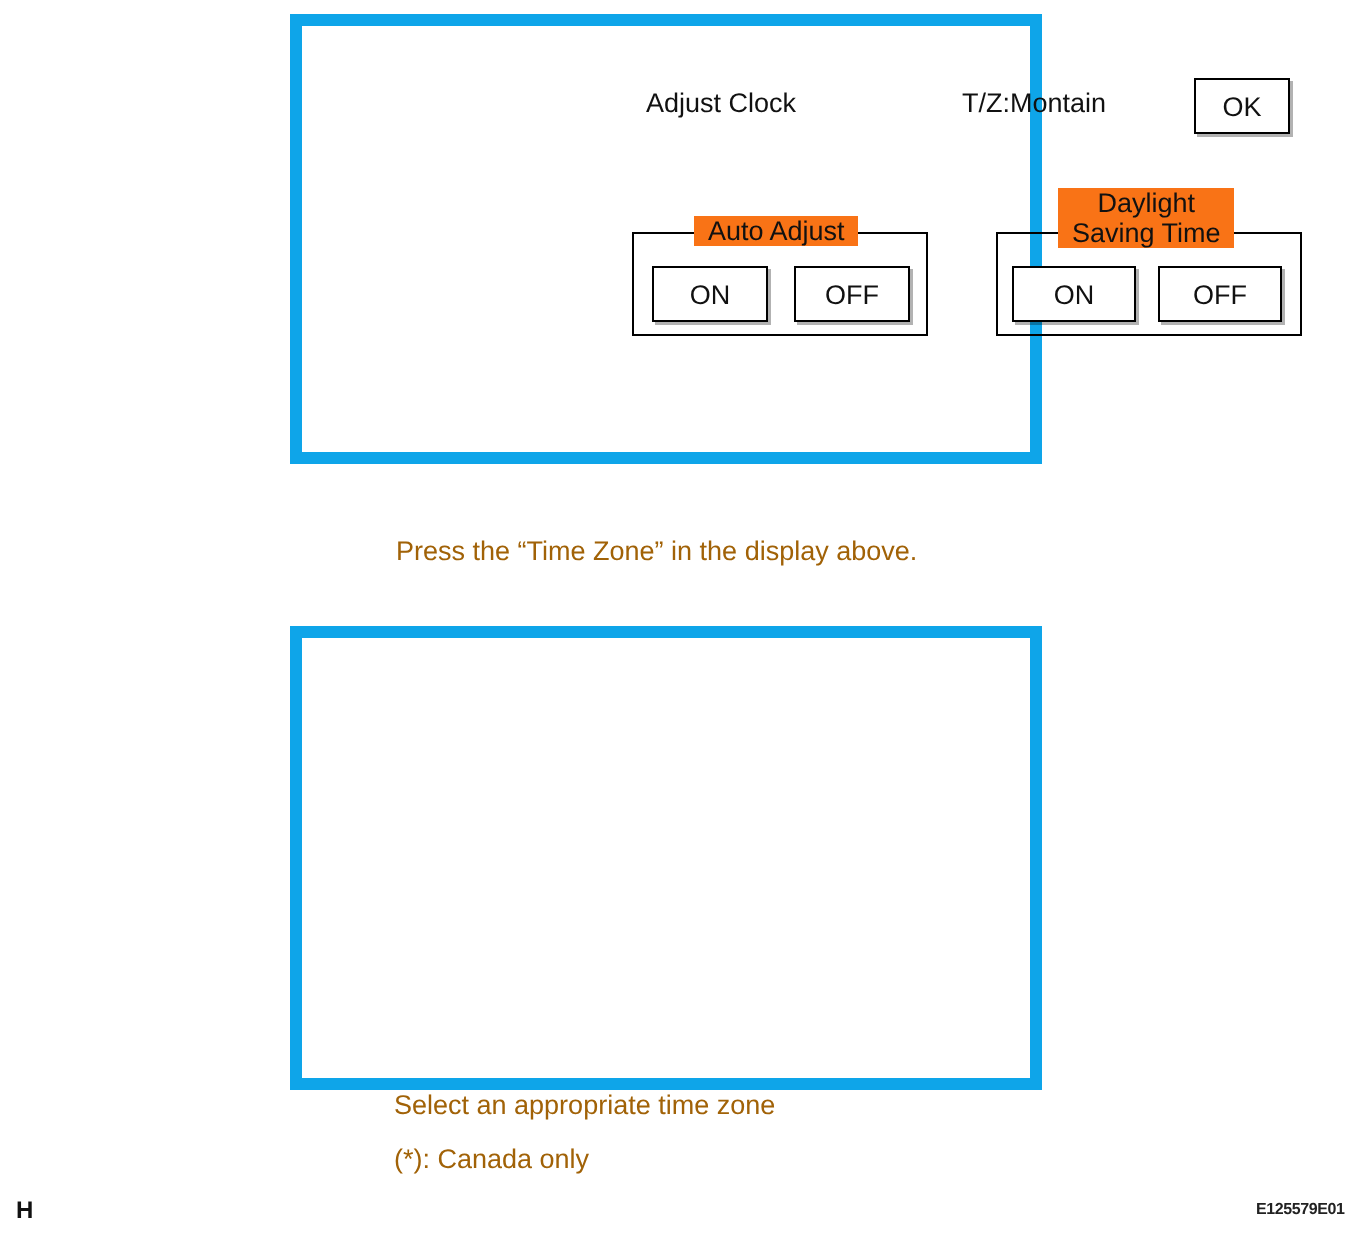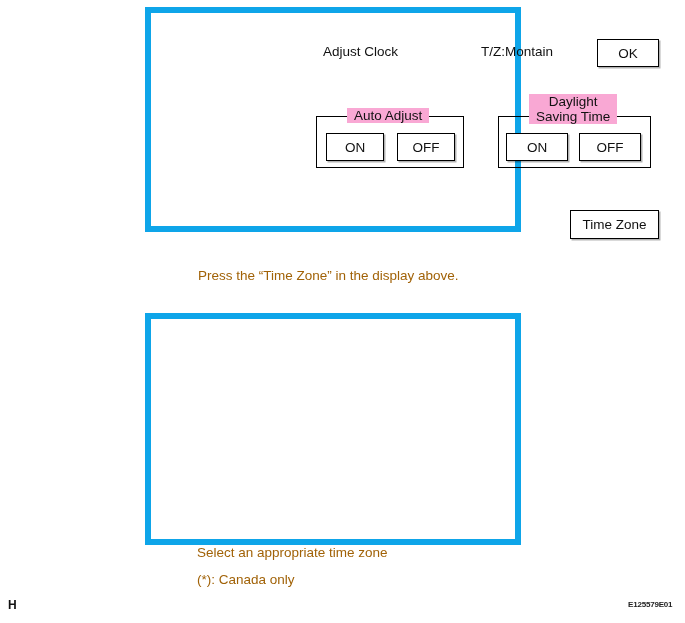--- a/index.html
+++ b/index.html
@@ -64,34 +64,34 @@
     box-shadow: 1.5px 1.5px 0 rgba(0,0,0,0.30);
   }
 
   
   #adjust-clock-title { left: 172px; top: 31px; }
   #tz-current-label   { left: 330px; top: 31px; }
 
   #ok-button {
     left: 446px;
     top: 26px;
-    width: 62px;
+    width: 48px;
     height: 28px;
   }
 
   
   .group-box {
     position: absolute;
     box-sizing: border-box;
     border: 1.8px solid #000000;
     background: transparent;
   }
   .group-legend {
     position: absolute;
-    background: #f9a8d4;
+    background: #f97316;
     padding: 0 7px;
     font-size: 13.5px;
     line-height: 15px;
     text-align: center;
     white-space: nowrap;
     color: #111111;
   }
 
   #auto-adjust-group {
     left: 165px;
@@ -190,21 +190,20 @@
   <div id="auto-adjust-group" class="group-box"></div>
   <span id="auto-adjust-legend" class="group-legend">Auto Adjust</span>
   <div id="auto-adjust-on" class="btn">ON</div>
   <div id="auto-adjust-off" class="btn">OFF</div>
 
   <div id="dst-group" class="group-box"></div>
   <span id="dst-legend" class="group-legend"><span>Daylight</span><br><span>Saving Time</span></span>
   <div id="dst-on" class="btn">ON</div>
   <div id="dst-off" class="btn">OFF</div>
 
-  <div id="time-zone-button" class="btn">Time Zone</div>
 </div>
 
 <div id="caption-press-timezone" class="caption">Press the “Time Zone” in the display above.</div>
 
 <div id="timezone-screen" class="screen-panel">
 
   
 
   
 

